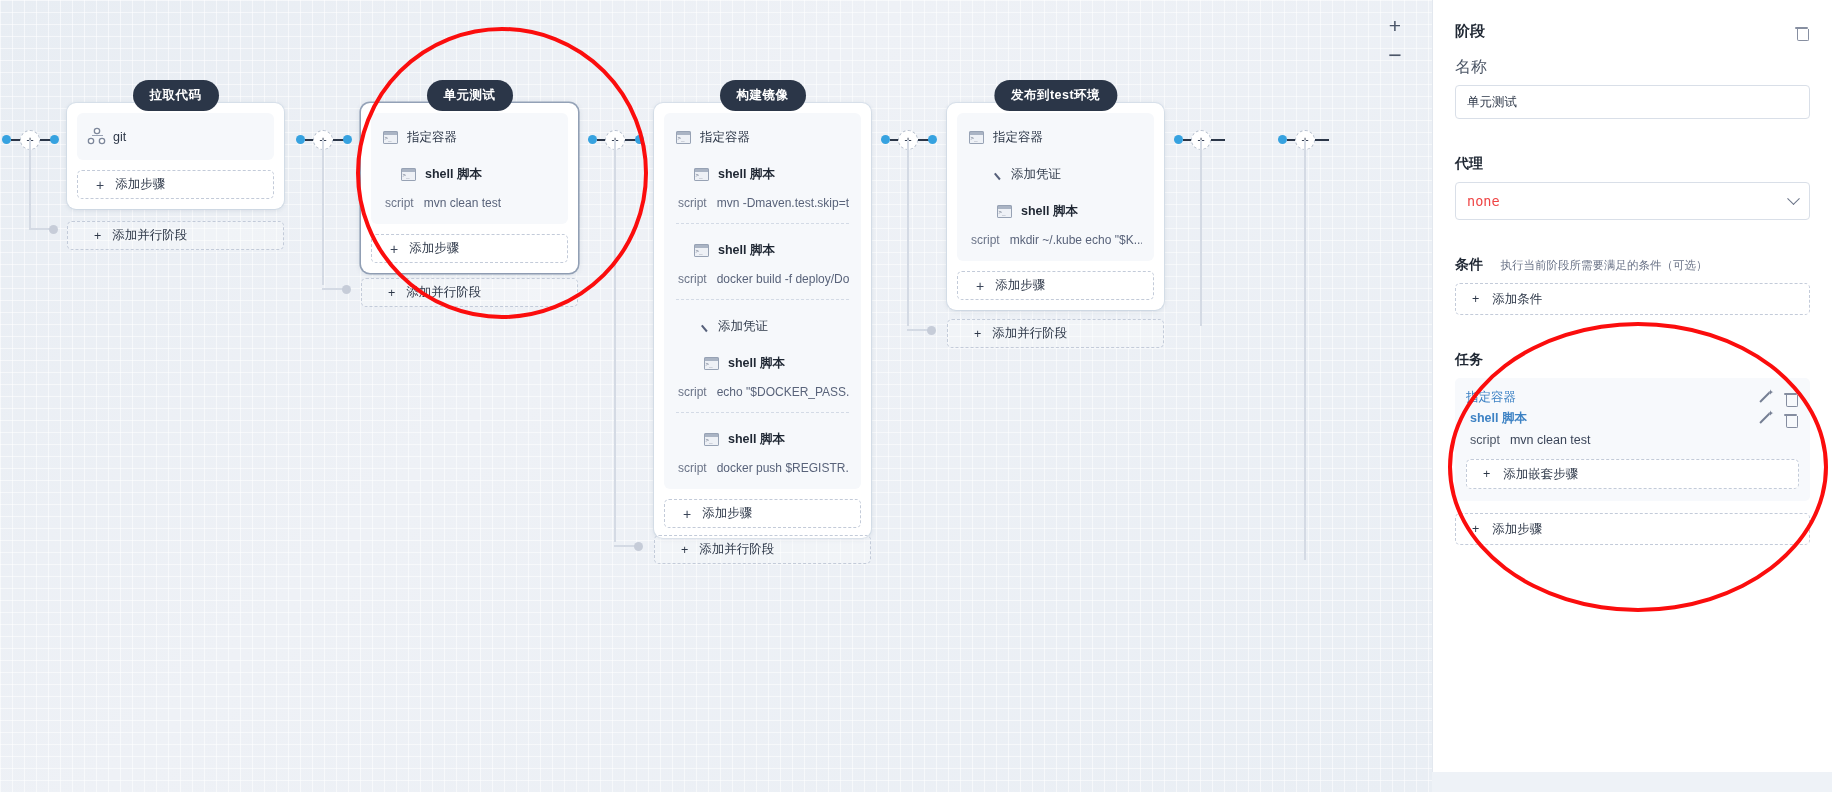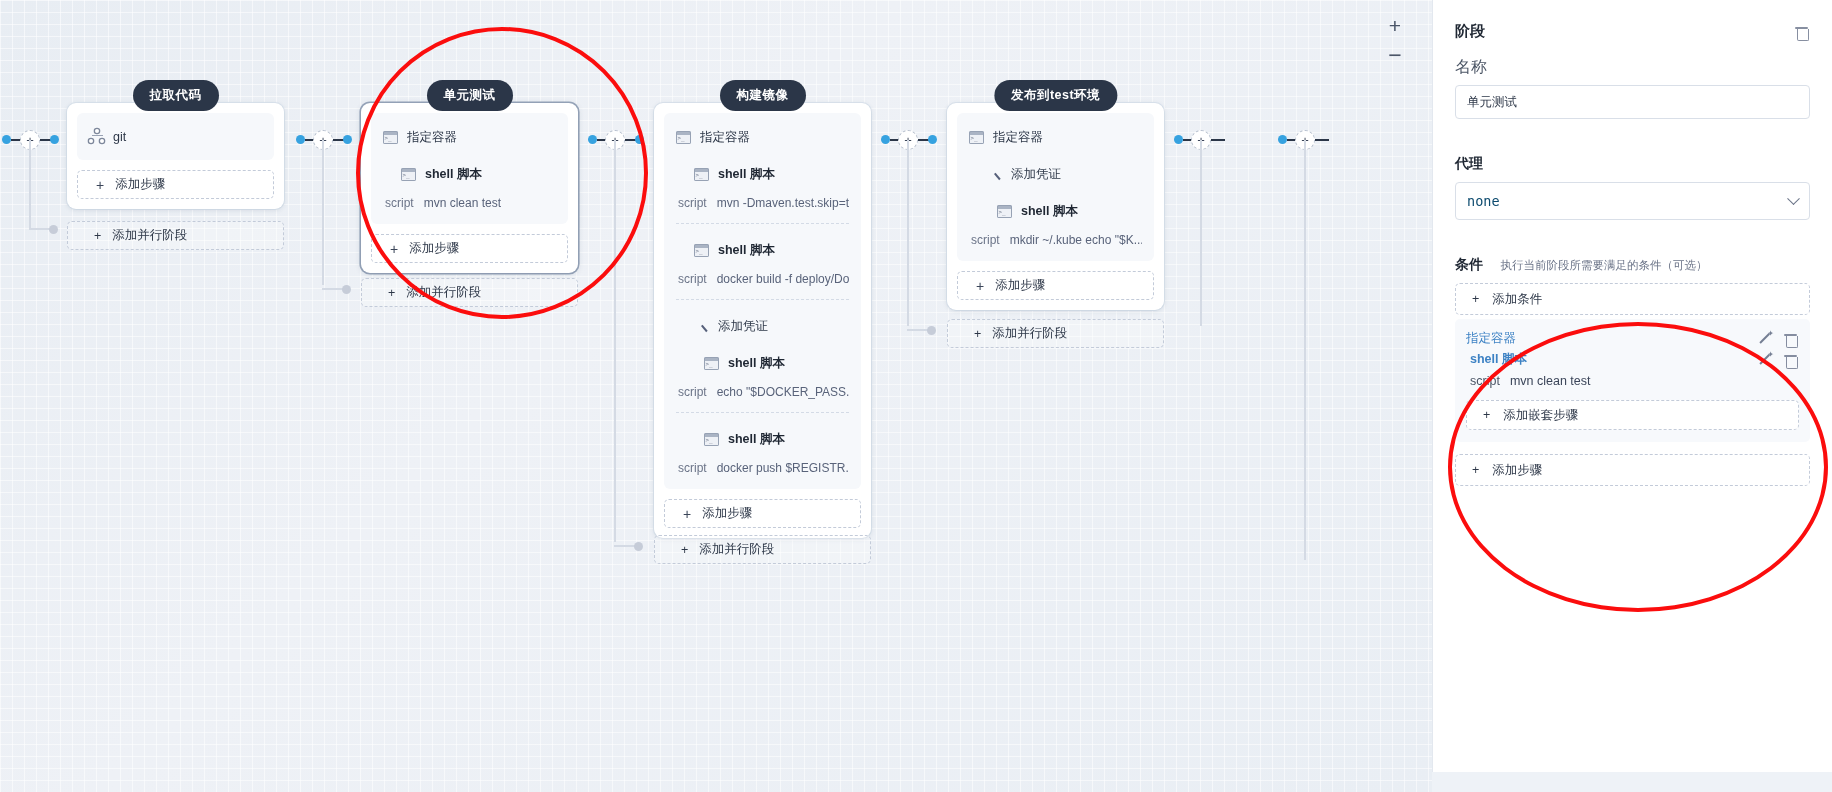--- a/index.html
+++ b/index.html
@@ -205,21 +205,21 @@
   .text-input {
     width: 100%; height: 34px;
     border: 1px solid #d9dfe8; border-radius: 4px;
     padding: 0 11px; font-size: 12.5px; color: #2d3748;
     font-family: inherit; outline: none; background: #fff;
     display: flex; align-items: center;
   }
   .select-input {
     width: 100%; height: 38px;
     border: 1px solid #d9dfe8; border-radius: 4px;
-    padding: 0 11px; font-size: 13.5px; color: #0c4a6e;
+    padding: 0 11px; font-size: 13.5px; color: #ef4444;
     font-family: "DejaVu Sans Mono", monospace;
     display: flex; align-items: center; justify-content: space-between;
     cursor: pointer; background: #fff;
   }
   .chev {
     width: 9px; height: 9px; border-right: 1.6px solid #6b7488;
     border-bottom: 1.6px solid #6b7488; transform: rotate(45deg) translate(-2px,-2px);
   }
   .help-text {
     font-size: 11.8px; color: #8b94a5; line-height: 1.72;
@@ -515,20 +515,21 @@
 
     <div class="section-head">
       <span>条件</span>
       <span class="sub">执行当前阶段所需要满足的条件（可选）</span>
     </div>
     <div class="panel-add">
       <span class="plus">+</span>
       <span>添加条件</span>
     </div>
 
+    <div class="section-head">任务</div>
 
     <div class="task-box">
       <div class="task-row">
         <span class="task-link">指定容器</span>
         <span class="task-actions">
           <span class="wand"></span>
           <span class="trash"></span>
         </span>
       </div>
 

